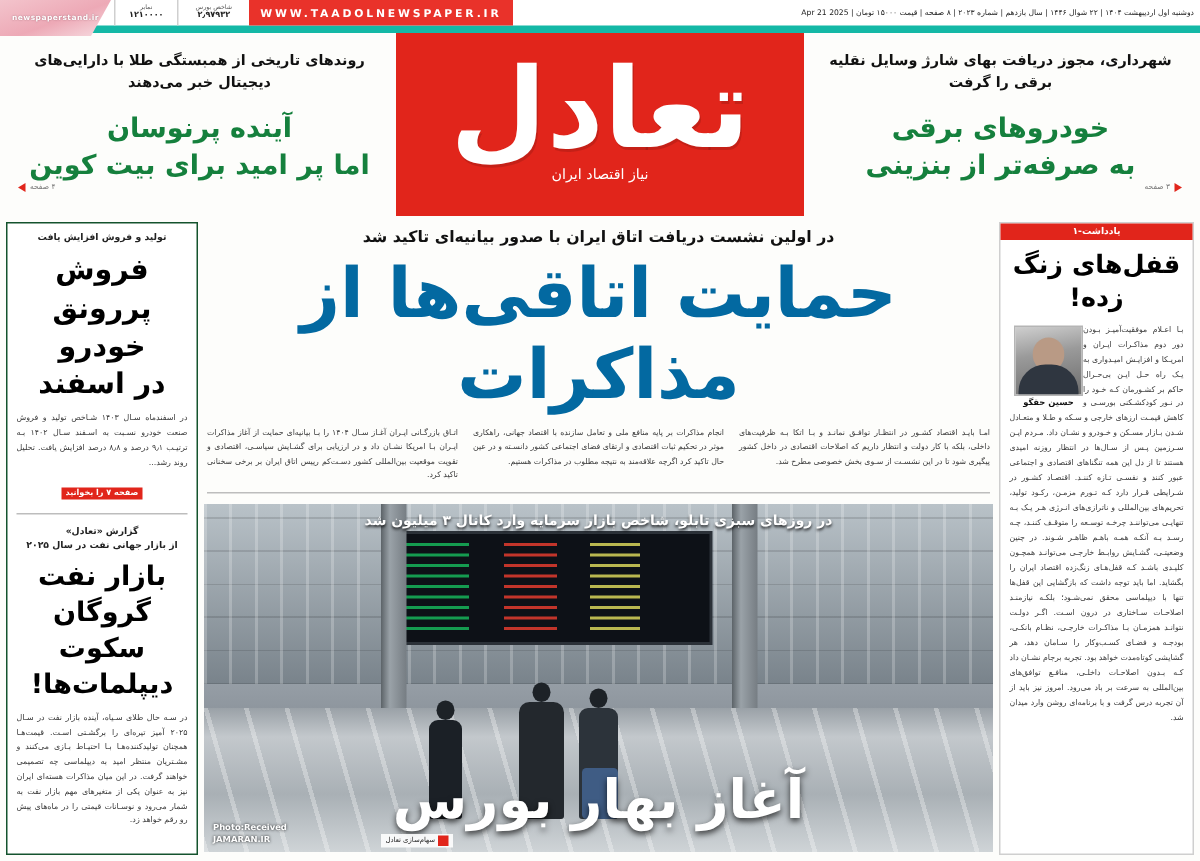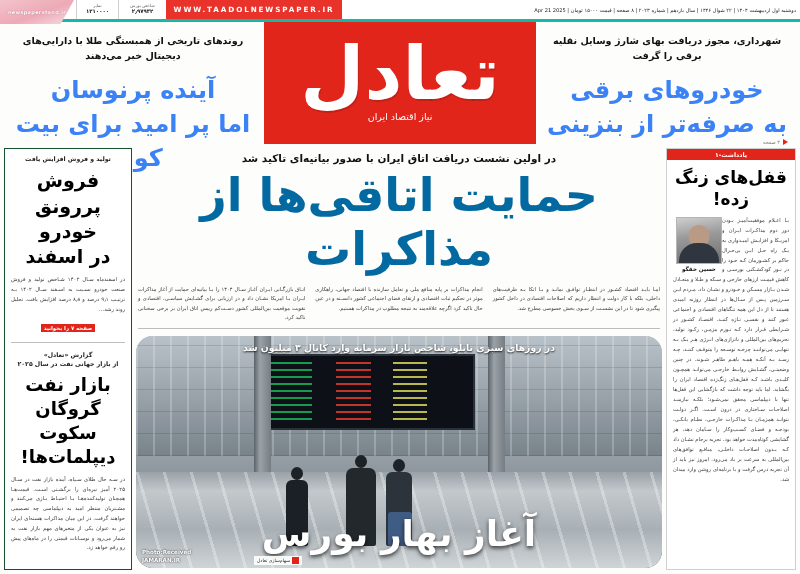--- a/index.html
+++ b/index.html
@@ -14,21 +14,21 @@
     width:800px; height:574px;
     background:#fdfdfb;
     overflow:hidden;
     margin:0 auto;
   }
 
   
   .topbar{
     position:absolute; top:0; left:0; width:800px; height:22px;
     background:#ffffff;
-    border-bottom:3px solid #14b8a6;
+    border-bottom:5px solid #14b8a6;
     display:flex; flex-direction:row-reverse; align-items:stretch;
   }
   .tb-cell{
     display:flex; flex-direction:column; align-items:center; justify-content:center;
     border-left:1px solid #cfcfcf;
     padding:0 6px; line-height:1.05;
   }
   .tb-cell .lbl{ font-size:4.2px; color:#555; letter-spacing:.2px;}
   .tb-cell .val{ font-size:5.4px; color:#222; font-weight:bold;}
   .tb-w1{ width:38px; } .tb-w2{ width:38px; } .tb-w3{ width:42px; } .tb-w4{ width:48px; }
@@ -76,21 +76,21 @@
   .mh-side{
     position:absolute; top:12px; width:250px;
     text-align:center;
   }
   .mh-right{ right:8px; }
   .mh-left{ left:8px; }
   .mh-kicker{
     font-size:9.6px; line-height:1.55; color:#111; font-weight:600;
   }
   .mh-head{
-    margin-top:9px; font-size:24px; font-weight:bold; color:#3b82f6;
+    margin-top:9px; font-size:18px; font-weight:bold; color:#15803d;
     line-height:1.42; letter-spacing:-.2px;
   }
   .mh-more{
     position:absolute; bottom:-4px; display:flex; align-items:center; gap:3px;
     font-size:5px; color:#777;
   }
   .mh-right .mh-more{ right:4px; }
   .mh-left .mh-more{ left:4px; flex-direction:row-reverse;}
   .tri{ width:0;height:0;border-top:3.5px solid transparent;border-bottom:3.5px solid transparent; }
   .tri-l{ border-right:5px solid #e1251b; }
@@ -181,21 +181,21 @@
   }
   .lead-col{
     flex:1; font-size:5.2px; line-height:1.85; color:#3a3a3a;
     text-align:justify;
   }
   .lead-rule{ border-top:1px solid #bdbdbd; margin:5px 2px 0; }
 
   
   .photo{
     position:absolute; top:188px; left:0; right:0; height:232px;
-    overflow:hidden; background:#8d9298;border-radius:17px;
+    overflow:hidden; background:#8d9298;
   }
   .ph-sky{
     position:absolute; inset:0;
     background:linear-gradient(180deg,#cfd5da 0%,#aeb6bd 28%,#8f979f 58%,#6f757b 100%);
   }
   .ph-glass{
     position:absolute; top:0; left:0; right:0; height:120px;
     background:
       repeating-linear-gradient(90deg,rgba(255,255,255,.22) 0 2px,rgba(0,0,0,0) 2px 17px),
       repeating-linear-gradient(0deg,rgba(0,0,0,.12) 0 1px,rgba(0,0,0,0) 1px 22px),

